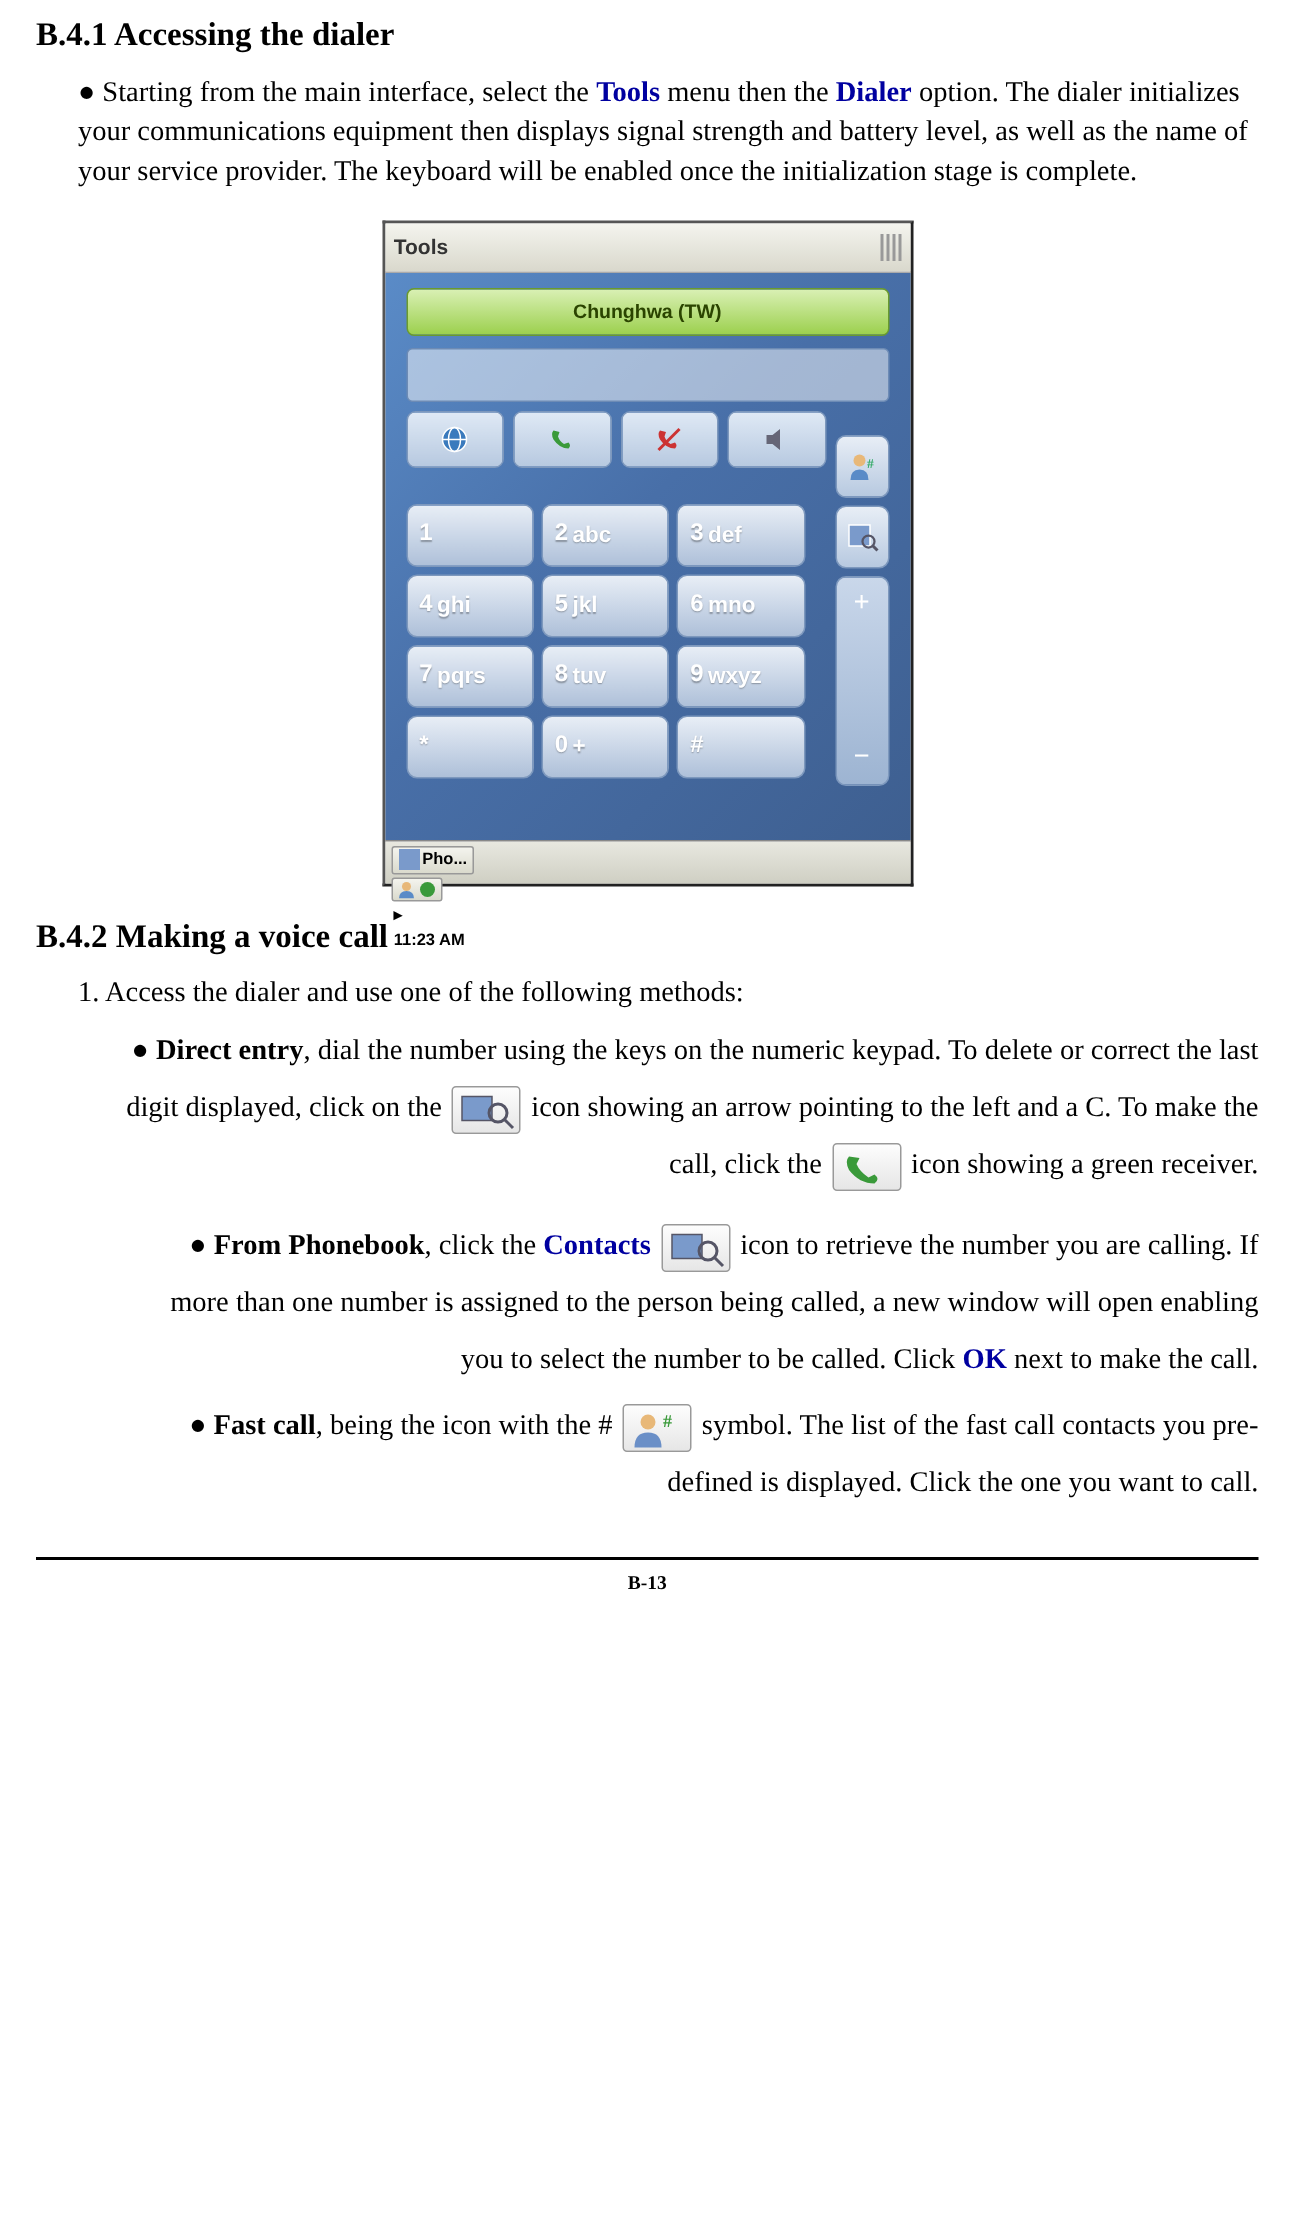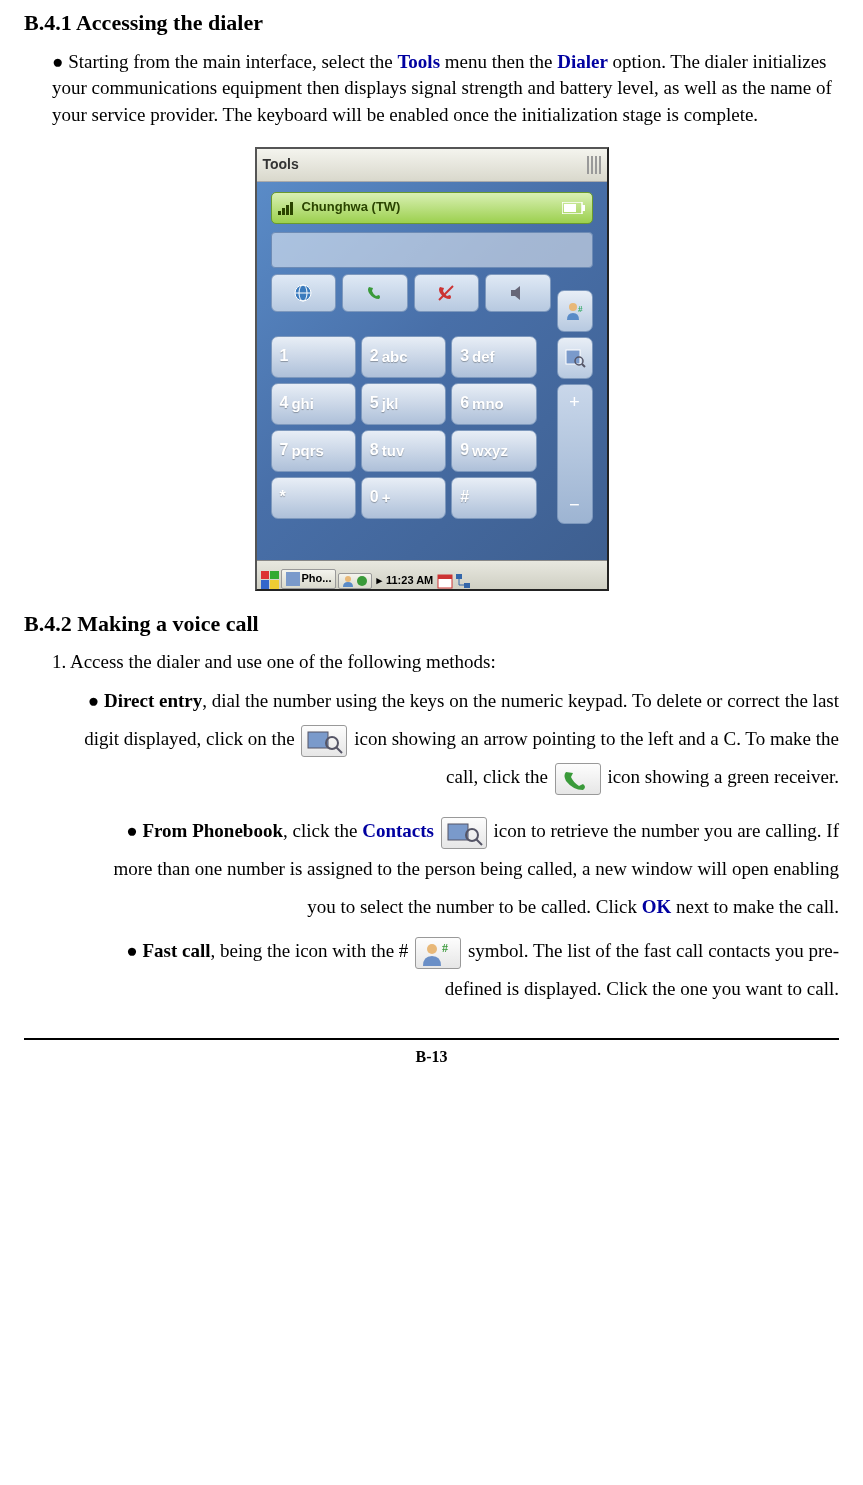--- a/index.html
+++ b/index.html
@@ -74,20 +74,21 @@
     margin: 10px 14px 0 14px;
     height: 30px;
     background: linear-gradient(to bottom, #d9f0b4, #9cd04e);
     border-radius: 5px;
     border:1px solid #6a9a2e;
     display:flex; align-items:center;
     padding:0 6px;
     font-family: Tahoma, sans-serif;
     font-size:13px; font-weight:bold; color:#2b4400;
     gap:6px;
+    flex-direction:column;
   }
   .signal-ic, .batt-ic { display:inline-block; }
   .display-box {
     margin: 8px 14px 0 14px;
     height: 34px;
     background: rgba(255,255,255,0.5);
     border:1px solid #6d8bb5;
     border-radius:4px;
   }
   .btn-row {
@@ -141,24 +142,24 @@
     display:flex; flex-direction:column; justify-content:space-between;
     align-items:center; padding:4px 0;
     color:#fff; font-weight:bold;
   }
   .keypad-wrap { position:absolute; left:0; top:100px; right:56px; }
 
   .pda-taskbar {
     height:28px;
     background: linear-gradient(to bottom,#e8e8e0,#cfcfc3);
     border-top:1px solid #888;
-    display:flex; align-items:flex-end;
+    display:flex; align-items:flex-start;
     font-family: Tahoma, sans-serif;
     font-size:11px; font-weight:bold;
-    padding:0 4px; gap:2px;
+    padding:0 4px; gap:2px;flex-direction:column;
   }
   .task-item {
     background: linear-gradient(to bottom,#f4f4ee,#dadacd);
     border:1px solid #999;
     padding:1px 4px;
     border-radius:2px;
     display:flex; align-items:center; gap:2px;
   }
   .win-flag {
     width:18px; height:18px;
@@ -172,21 +173,21 @@
 
   .numlist { padding-left:28px; }
 
   hr.footer-rule {
     border:none; border-top:2px solid #000;
     margin: 30px 0 6px 0;
   }
   .page-num {
     text-align:center;
     font-weight:bold;
-    font-size:16px;
+    font-size:13px;
   }
 </style>
 </head>
 <body>
 
 <h2>B.4.1 Accessing the dialer</h2>
 
 <div class="bullet">
   <span>● Starting from the main interface, select the </span><span class="blue-bold">Tools</span><span> menu then the </span><span class="blue-bold">Dialer</span><span> option. The dialer initializes your communications equipment then displays signal strength and battery level, as well as the name of your service provider. The keyboard will be enabled once the initialization stage is complete.</span>
 </div>

